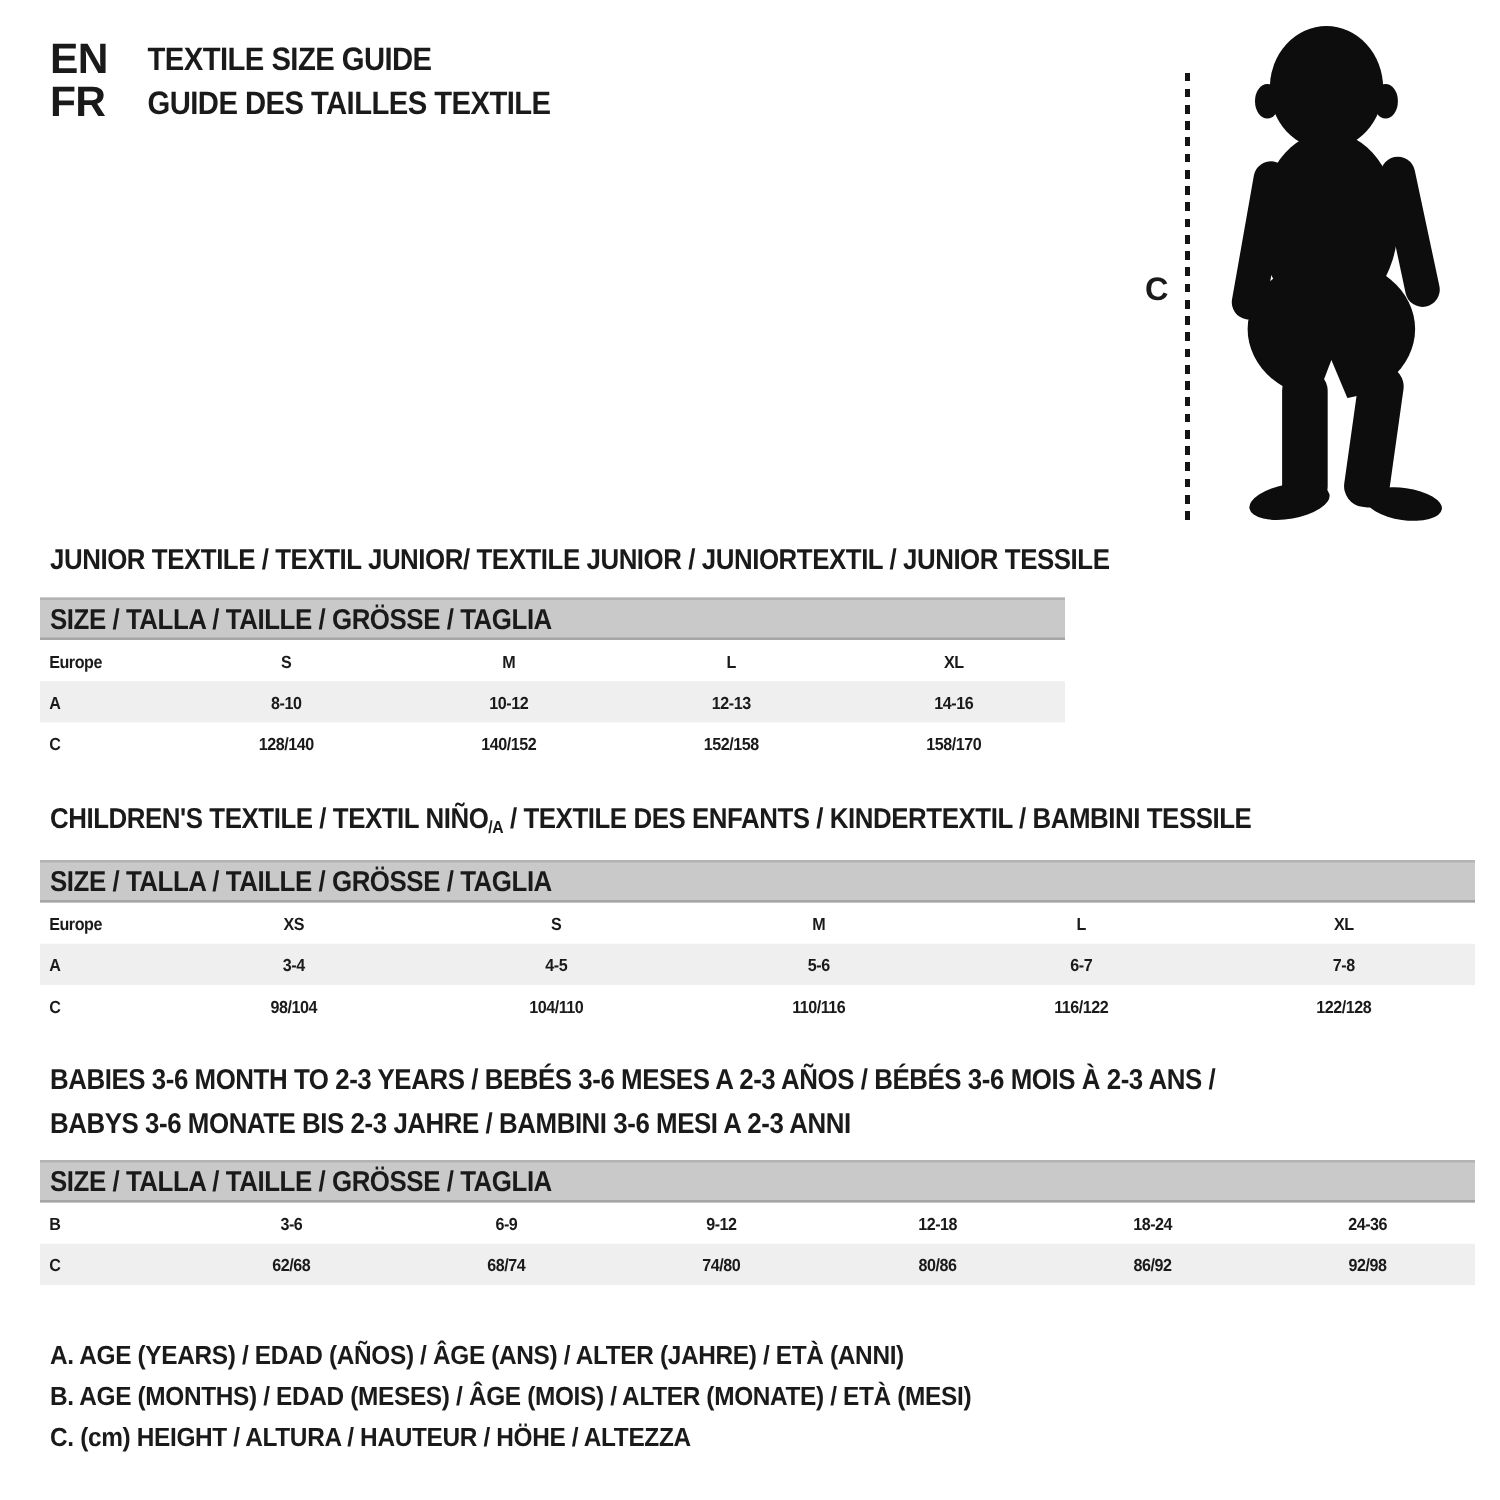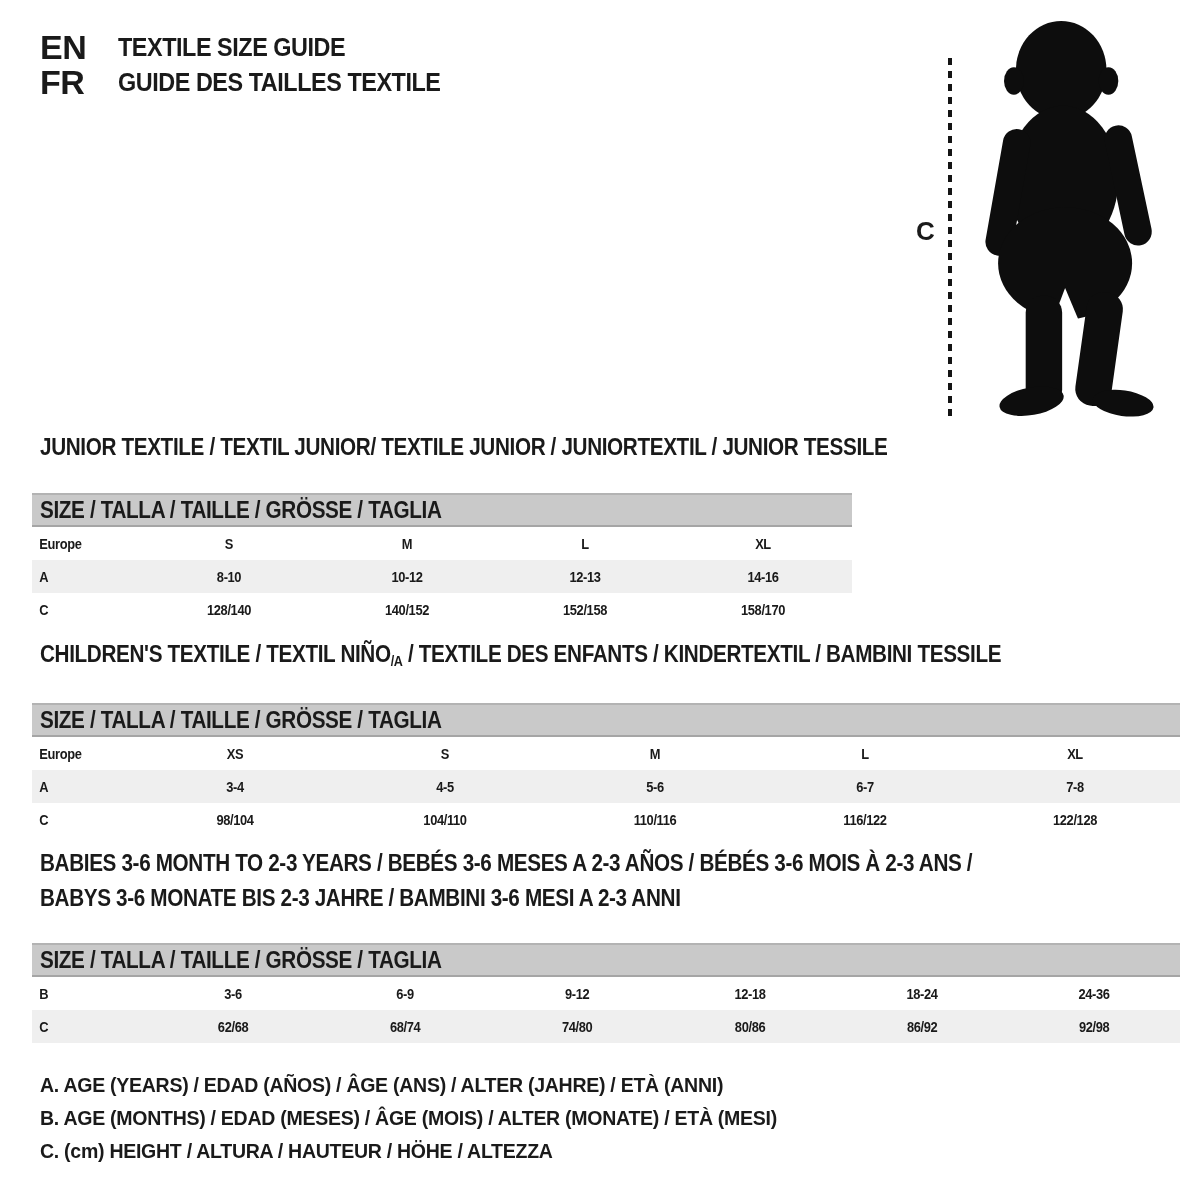--- a/index.html
+++ b/index.html
@@ -21,21 +21,21 @@
   .baby-svg{position:absolute;left:58px;top:4px;width:228px;height:404px;}
   
   .sec-title{position:absolute;left:40px;font-size:23px;font-weight:700;letter-spacing:-0.4px;
     white-space:nowrap;transform:scaleX(.9);transform-origin:0 50%;}
   .title-sub{font-size:14px;vertical-align:-4px;}
   .two-line .line{height:35px;line-height:35px;}
   
   .tbl{position:absolute;left:32px;}
   .tbl-head{height:34px;line-height:31px;background:#c9c9c9;box-sizing:border-box;
     border-top:2px solid #b3b3b3;border-bottom:2px solid #a5a5a5;padding-left:8px;
-    font-size:23px;font-weight:700;letter-spacing:-0.4px;white-space:nowrap;margin-top:15px;}
+    font-size:23px;font-weight:700;letter-spacing:-0.4px;white-space:nowrap;}
   .tbl-head .cond{display:inline-block;transform:scaleX(.9);transform-origin:0 50%;}
   .trow{display:grid;height:33px;align-items:center;font-size:14px;font-weight:700;}
   .junior  .trow{grid-template-columns:108px repeat(4,1fr);}
   .children .trow{grid-template-columns:98px repeat(5,1fr);}
   .babies  .trow{grid-template-columns:115px repeat(6,1fr);}
   .junior{width:820px;}
   .children,.babies{width:1148px;}
   .alt{background:#efefef;}
   .cell{text-align:center;letter-spacing:-0.4px;transform:scaleX(.92);}
   .lbl{text-align:left;padding-left:8px;letter-spacing:-0.4px;transform:scaleX(.92);transform-origin:0 50%;}

